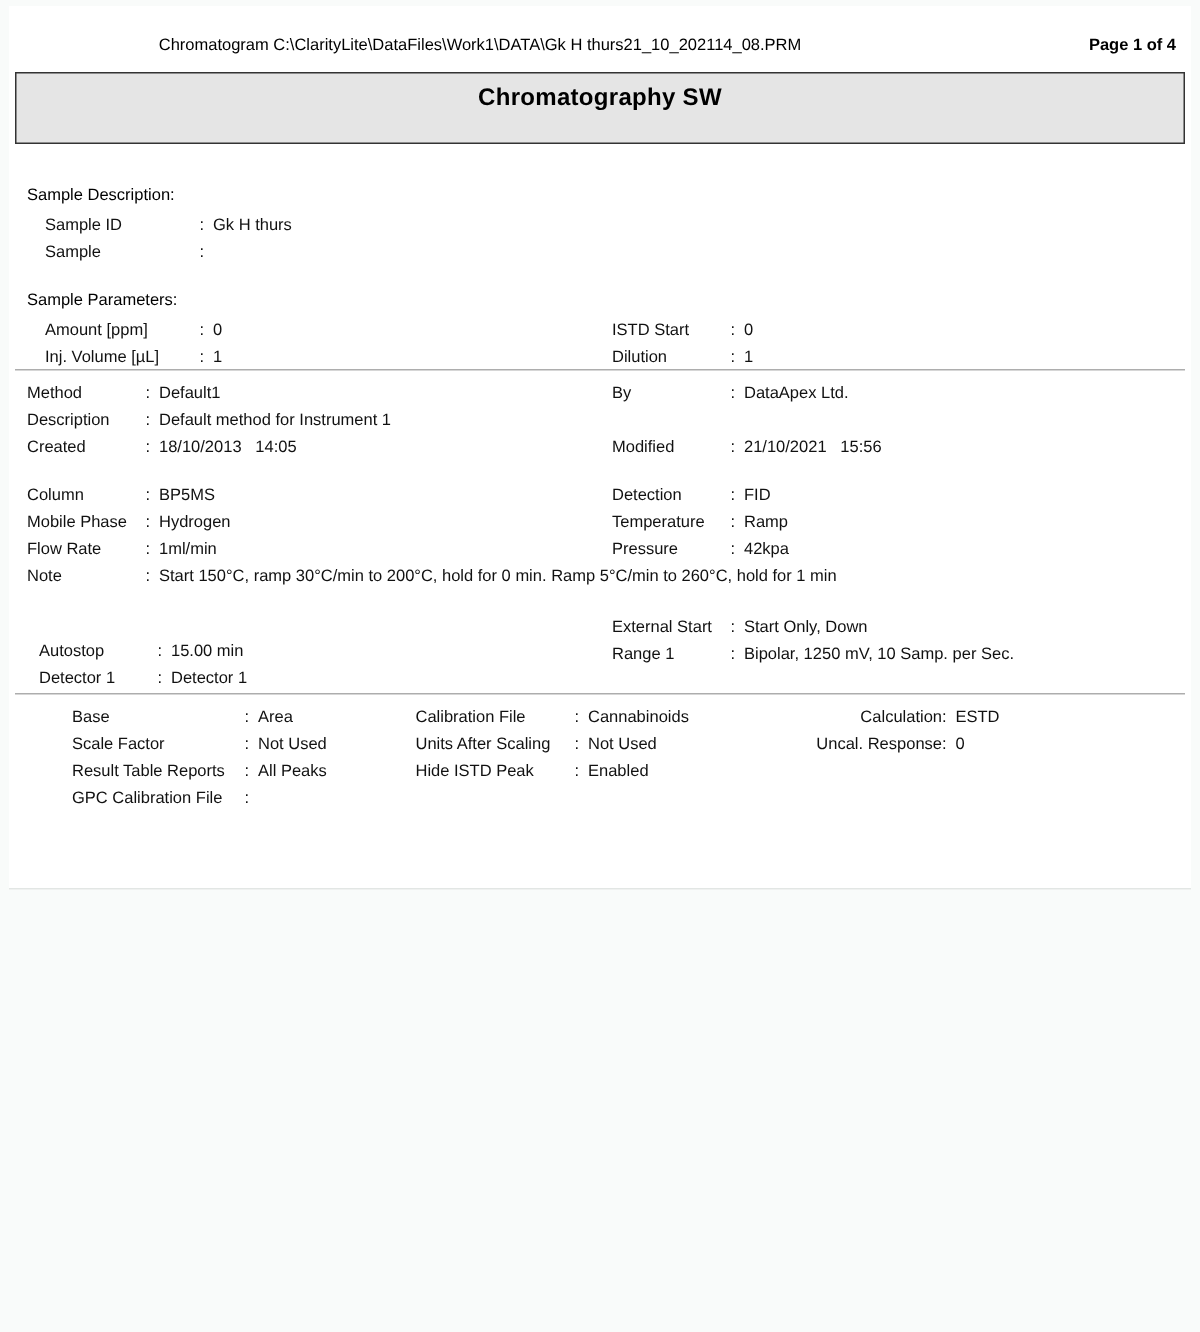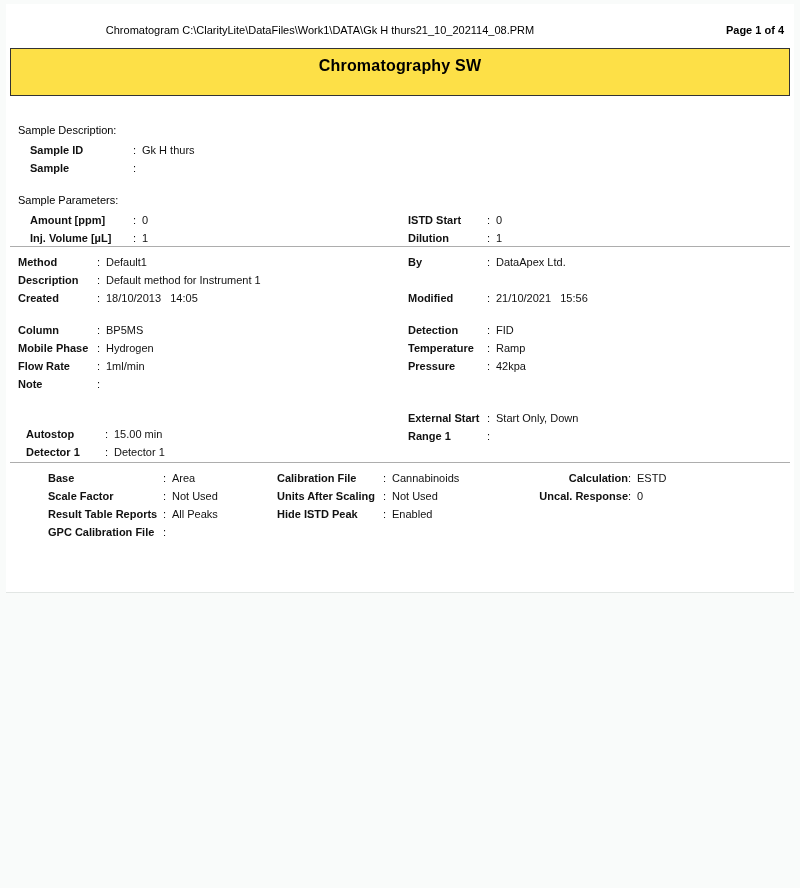--- a/index.html
+++ b/index.html
@@ -15,31 +15,31 @@
     background: #ffffff; border-bottom: 1px solid #e2e6e4;
   }
   .abs { position: absolute; }
   .hdr-path {
     position: absolute; top: 24px; left: 0; width: 640px;
     text-align: center; color: #000;
   }
   .hdr-page { position: absolute; top: 24px; right: 16px; color: #000; font-weight: bold; }
   .title-box {
     position: absolute; left: 10px; top: 48px; width: 778px; height: 46px;
-    background: #fde047; border: 1px solid #333;
+    background: #e5e5e5; border: 1px solid #333;
   }
   .title-text {
     padding-top: 8px; text-align: center;
     font-size: 16px; font-weight: bold; color: #000; letter-spacing: 0.2px;
   }
   .heading { position: absolute; color: #000; height: 14px; line-height: 14px; }
   .col { position: absolute; }
   .row { display: flex; height: 18px; line-height: 18px; }
   .row.spacer { visibility: hidden; }
-  .lbl { flex: none; font-weight: bold; }
+  .lbl { flex: none; }
   .colon { flex: none; width: 9px; }
   .val { white-space: pre; }
   .w103 { width: 103px; }
   .w79  { width: 79px; }
   .w115 { width: 115px; padding-left: 28px; }
   .w106 { width: 106px; }
   .w91  { width: 91px; text-align: right; }
   .sep {
     position: absolute; left: 10px; width: 780px; height: 1px;
     background: #adadad;
@@ -142,20 +142,21 @@
       <span class="val">Hydrogen</span>
   </div>
   <div class="row">
     <span class="lbl w79">Flow Rate</span>
       <span class="colon">:</span>
       <span class="val">1ml/min</span>
   </div>
   <div class="row">
     <span class="lbl w79">Note</span>
       <span class="colon">:</span>
+      <span class="val">Start 150°C, ramp 30°C/min to 200°C, hold for 0 min. Ramp 5°C/min to 260°C, hold for 1 min</span>
   </div>
 </div>
 <div class="col" style="left:408px; top:321px;">
   <div class="row">
     <span class="lbl w79">Detection</span>
       <span class="colon">:</span>
       <span class="val">FID</span>
   </div>
   <div class="row">
     <span class="lbl w79">Temperature</span>
@@ -183,20 +184,21 @@
 </div>
 <div class="col" style="left:408px; top:409px;">
   <div class="row">
     <span class="lbl w79">External Start</span>
       <span class="colon">:</span>
       <span class="val">Start Only, Down</span>
   </div>
   <div class="row">
     <span class="lbl w79">Range 1</span>
       <span class="colon">:</span>
+      <span class="val">Bipolar, 1250 mV, 10 Samp. per Sec.</span>
   </div>
 </div>
 
 <div class="sep" style="top:462px;"></div>
 
 <div class="col" style="left:20px; top:469px;">
   <div class="row">
     <span class="lbl w115">Base</span>
       <span class="colon">:</span>
       <span class="val">Area</span>

